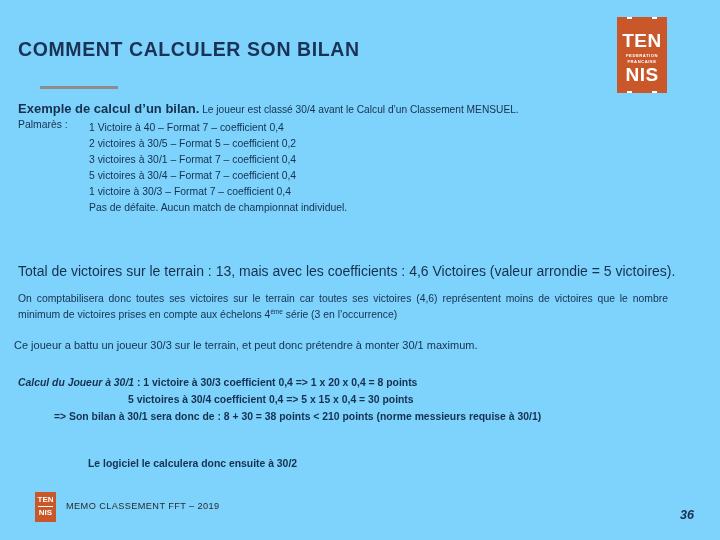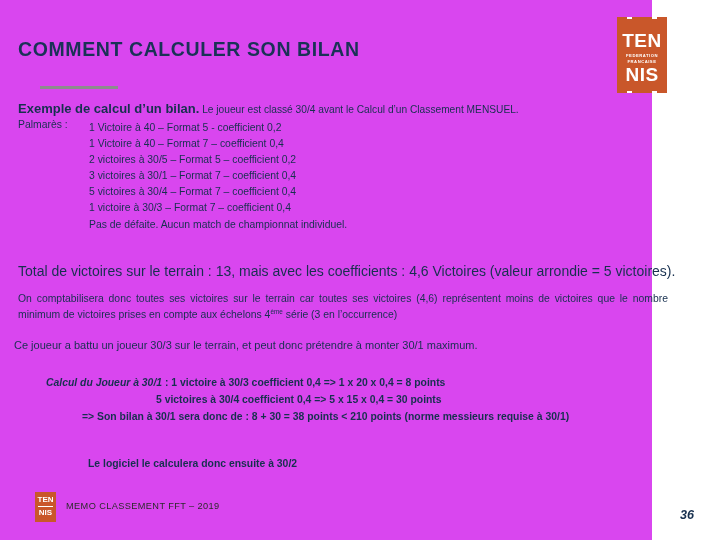--- a/index.html
+++ b/index.html
@@ -10,23 +10,23 @@
     width: 720px;
     height: 540px;
     background: #ffffff;
     font-family: "Liberation Sans", sans-serif;
     color: #17304f;
     overflow: hidden;
     position: relative;
   }
   .slide {
     position: relative;
-    width: 652px;
+    width: 720px;
     height: 540px;
-    background: #d946ef;
+    background: #7dd3fc;
   }
 
   
   .title {
     position: absolute;
     left: 18px;
     top: 38px;
     font-size: 19.5px;
     font-weight: bold;
     letter-spacing: 0.6px;
@@ -151,21 +151,20 @@
     font-size: 11px;
   }
 
   .calc-block {
     position: absolute;
     left: 18px;
     top: 374px;
     font-size: 10.4px;
     line-height: 17.2px;
     color: #17304f;
-    margin-left: 28px;
   }
   .calc-block .row { white-space: nowrap; }
   .calc-block .row-indent-a { padding-left: 110px; }
   .calc-block .row-indent-b { padding-left: 110px; }
   .calc-block .row-indent-c { padding-left: 36px; }
 
   .final-line {
     left: 88px;
     top: 459px;
     font-size: 10.4px;
@@ -240,21 +239,20 @@
     </div>
     <div class="logo-nis">NIS</div>
   </div>
 
   <div class="body-txt lead">
     <span class="lead-strong">Exemple de calcul d’un bilan.</span><span class="lead-rest"> Le joueur est classé 30/4 avant le Calcul d’un Classement MENSUEL.</span>
   </div>
 
   <div class="body-txt palmares-label">Palmarès :</div>
   <div class="palmares-list">
-    <div>1 Victoire à 40 – Format 5 - coefficient 0,2</div>
     <div>1 Victoire à 40 – Format 7 – coefficient 0,4</div>
     <div>2 victoires à 30/5 – Format 5 – coefficient 0,2</div>
     <div>3 victoires à 30/1 – Format 7 – coefficient 0,4</div>
     <div>5 victoires à 30/4 – Format 7 – coefficient 0,4</div>
     <div>1 victoire à 30/3 – Format 7 – coefficient 0,4</div>
     <div>Pas de défaite. Aucun match de championnat individuel.</div>
   </div>
 
   <div class="body-txt total-line">Total de victoires sur le terrain : 13, mais avec les coefficients : 4,6 Victoires (valeur arrondie = 5 victoires).</div>
 

